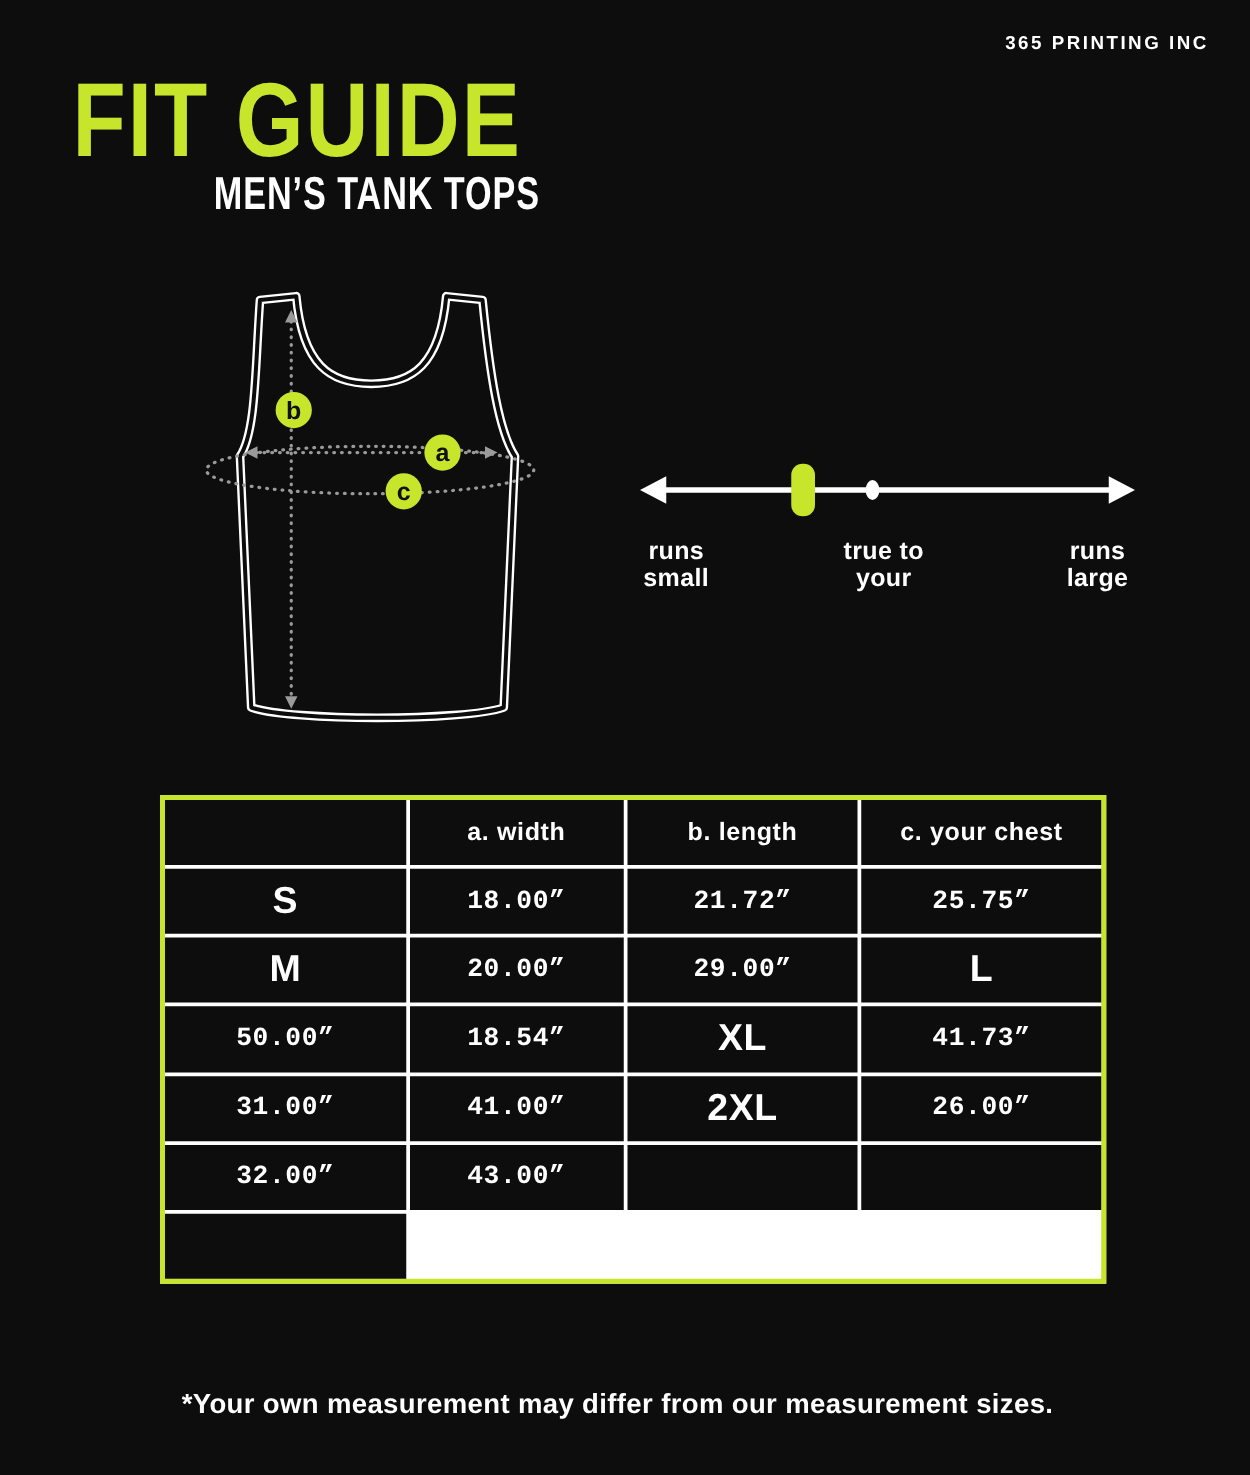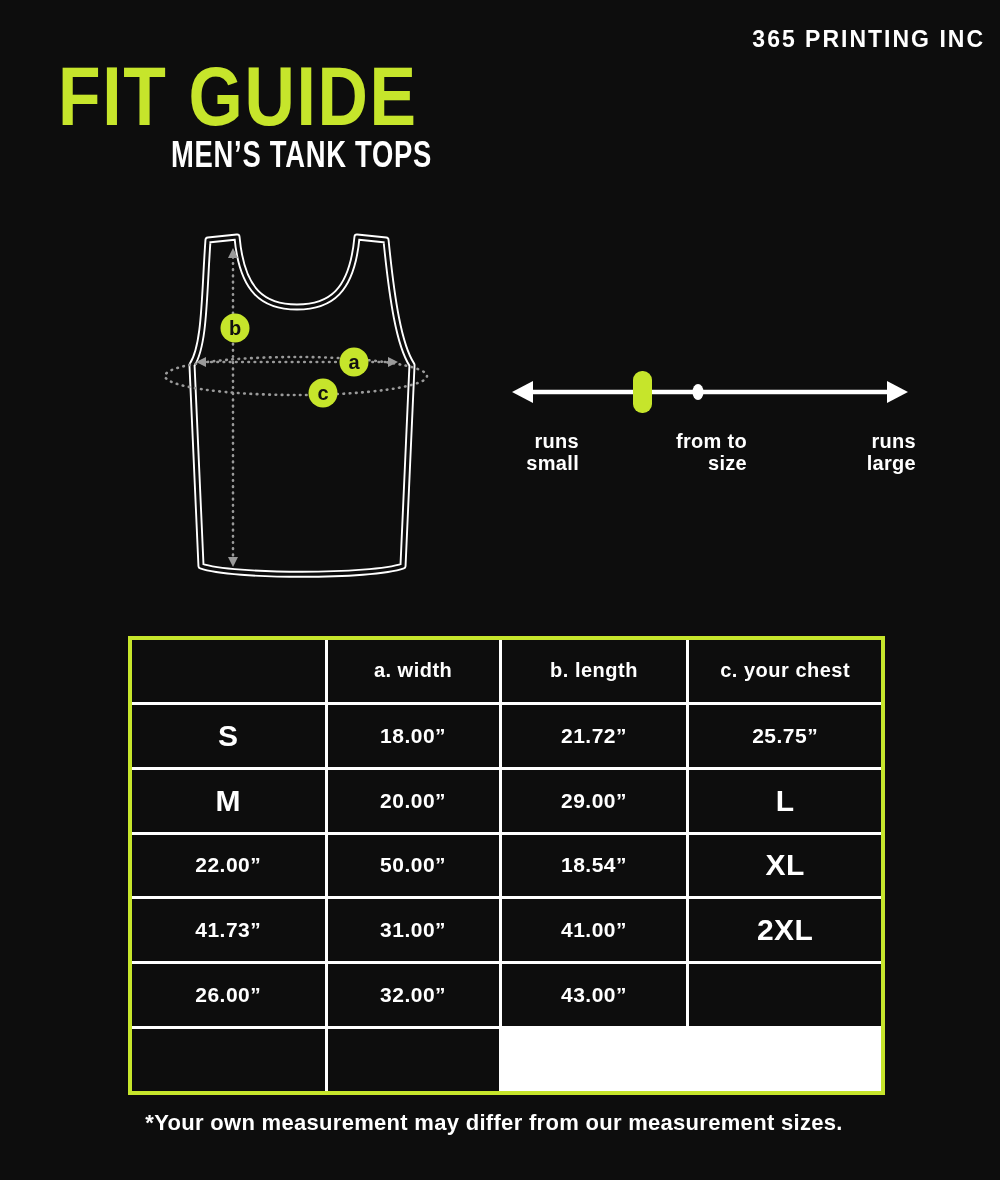--- a/index.html
+++ b/index.html
@@ -4,58 +4,58 @@
 <style>
   :root { --accent:#c6e52b; --bg:#0d0d0d; --fg:#ffffff; --dash:#9a9a9a; }
   * { margin:0; padding:0; box-sizing:border-box; }
   html,body { width:1000px; height:1180px; }
   body {
     position:relative; overflow:hidden;
     background:var(--bg); color:var(--fg);
     font-family:"Liberation Sans", sans-serif; font-weight:bold;
   }
   .brand {
-    position:absolute; top:26px; right:15px;
-    font-size:23px; letter-spacing:2px; white-space:nowrap;
+    position:absolute; top:26px; right:33px;
+    font-size:15px; letter-spacing:2px; white-space:nowrap;
   }
   .title {
     position:absolute; left:58px; top:54px;
     font-size:84px; line-height:1; color:var(--accent);
     letter-spacing:2px; white-space:nowrap;
     transform:scaleX(0.83); transform-origin:left top;
   }
   .subtitle {
     position:absolute; left:171px; top:136px;
     font-size:37px; line-height:1; letter-spacing:1px; white-space:nowrap;
     transform:scaleX(0.74); transform-origin:left top;
   }
   .tank-svg { position:absolute; left:160px; top:225px; width:280px; height:370px; }
   .scale-svg { position:absolute; left:500px; top:355px; width:420px; height:70px; }
   svg text { font-family:"Liberation Sans", sans-serif; font-weight:bold; }
   .accent-fill { fill:var(--accent); }
   .scale-label {
-    position:absolute; top:430px; text-align:right;
+    position:absolute; top:430px; text-align:center;
     font-size:20px; line-height:1.12; letter-spacing:0.3px;
   }
   .lbl-small { left:503px; width:76px; }
   .lbl-true  { left:667px; width:80px; }
   .lbl-large { left:840px; width:76px; }
   .size-table {
-    position:absolute; left:128px; top:636px; width:757px; height:459px;
+    position:absolute; left:128px; top:636px; width:757px; height:391px;
     border:4px solid var(--accent); background:#ffffff;
     display:grid; grid-template-columns:197fr 175fr 189fr 196fr;
     grid-template-rows:repeat(7, 1fr); gap:3px;
   }
   .cell {
     background:var(--bg); display:flex; align-items:center; justify-content:center;
     letter-spacing:0.5px;
   }
   .cell.th   { font-size:20px; }
   .cell.size { font-size:30px; }
-  .cell.val  { font-size:21px; }
+  .cell.val  { font-size:21px;font-family:Liberation Mono, monospace; }
   .footnote {
     position:absolute; left:0; right:12px; top:1110px;
     text-align:center; font-size:22px; letter-spacing:0.3px;
   }
 </style>
 </head>
 <body>
 
 <div class="brand">365 PRINTING INC</div>
 <div class="title">FIT GUIDE</div>
@@ -114,40 +114,39 @@
 
 <svg class="scale-svg" viewBox="500 355 420 70">
   <line x1="528" y1="392" x2="892" y2="392" stroke="#ffffff" stroke-width="4.5"></line>
   <polygon points="512,392 533,381 533,403" fill="#ffffff"></polygon>
   <polygon points="908,392 887,381 887,403" fill="#ffffff"></polygon>
   <ellipse cx="698" cy="392" rx="5.5" ry="8" fill="#ffffff"></ellipse>
   <rect x="633" y="371" width="19" height="42" rx="9" class="accent-fill"></rect>
 </svg>
 
 <div class="scale-label lbl-small">runs small</div>
-<div class="scale-label lbl-true">from to size</div>
+<div class="scale-label lbl-true">true to your</div>
 <div class="scale-label lbl-large">runs large</div>
 
 <div class="size-table">
   <div class="cell th"></div>
   <div class="cell th">a. width</div>
   <div class="cell th">b. length</div>
   <div class="cell th">c. your chest</div>
 
   <div class="cell size">S</div>
   <div class="cell val">18.00”</div>
   <div class="cell val">21.72”</div>
   <div class="cell val">25.75”</div>
 
   <div class="cell size">M</div>
   <div class="cell val">20.00”</div>
   <div class="cell val">29.00”</div>
 
   <div class="cell size">L</div>
-  <div class="cell val">22.00”</div>
   <div class="cell val">50.00”</div>
   <div class="cell val">18.54”</div>
 
   <div class="cell size">XL</div>
   <div class="cell val">41.73”</div>
   <div class="cell val">31.00”</div>
   <div class="cell val">41.00”</div>
 
   <div class="cell size">2XL</div>
   <div class="cell val">26.00”</div>

